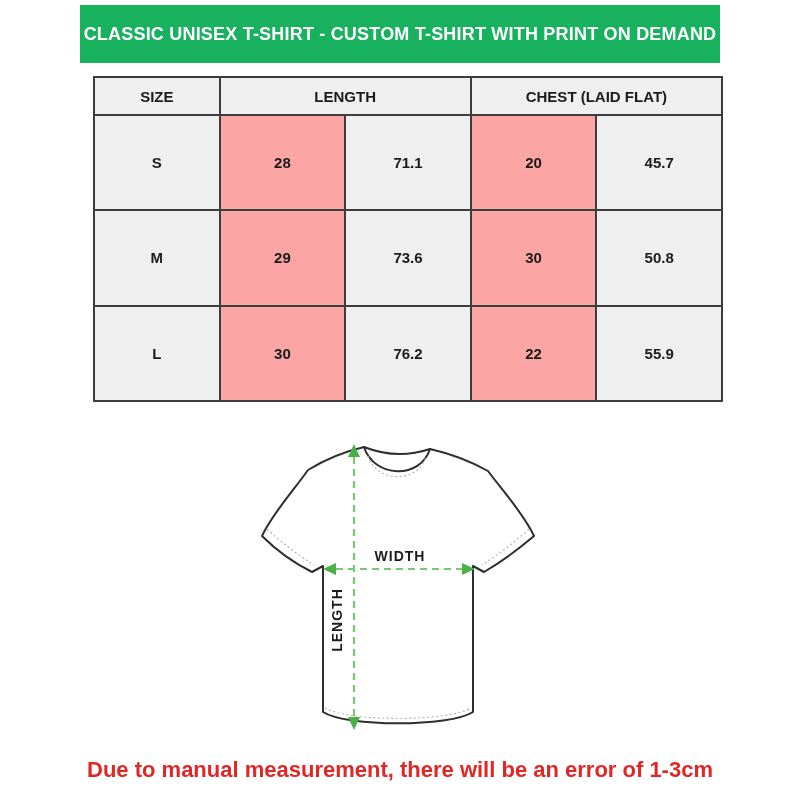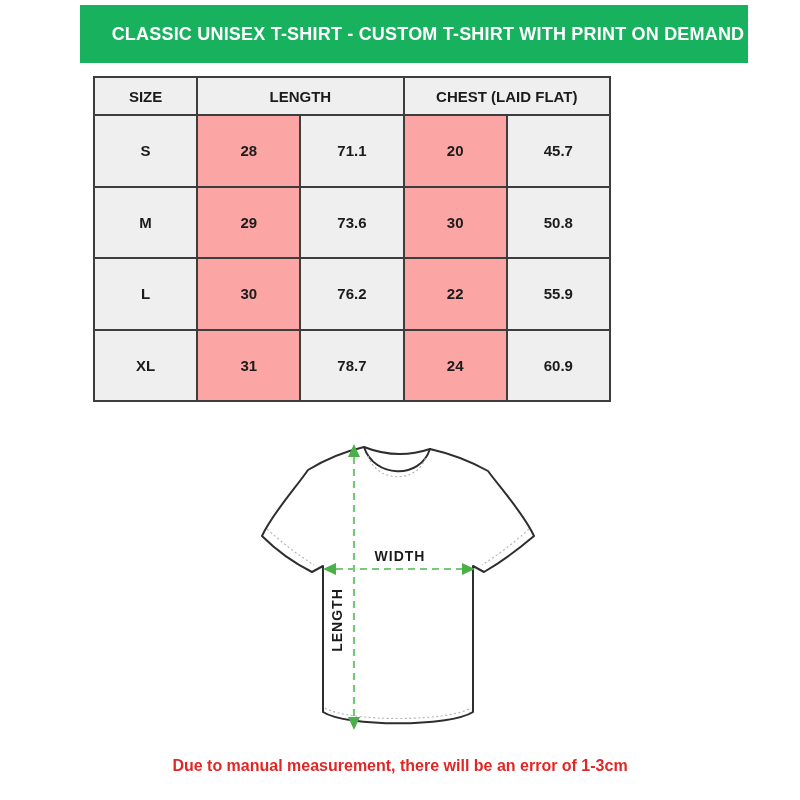--- a/index.html
+++ b/index.html
@@ -1,29 +1,29 @@
 <!DOCTYPE html>
 <html><head>
 <meta charset="utf-8">
 <style>
   html,body{margin:0;padding:0;background:#ffffff;}
   .page{position:relative;width:800px;height:800px;background:#ffffff;overflow:hidden;
         font-family:"Liberation Sans", sans-serif;}
   .banner{position:absolute;left:80px;top:5px;width:640px;height:58px;background:#18b25f;
           color:#ffffff;font-weight:bold;font-size:18px;letter-spacing:.2px;
-          display:flex;align-items:center;justify-content:center;text-align:center;padding-left:28px;}
-  table.size-table{position:absolute;left:93px;top:76px;width:518px;height:326px;
+          display:flex;align-items:center;justify-content:center;text-align:center;}
+  table.size-table{position:absolute;left:93px;top:76px;width:630px;height:326px;
           border-collapse:collapse;table-layout:fixed;}
   .size-table th,.size-table td{border:2px solid #3d3d3d;text-align:center;vertical-align:middle;
           font-weight:bold;font-size:15px;color:#1b1b1b;padding:0;height:36px;}
   .size-table .g{background:#efeff0;}
   .size-table .w{background:#fca5a5;}
   .diagram{position:absolute;left:258px;top:430px;width:280px;height:310px;}
   .footer-note{position:absolute;left:0;top:757px;width:800px;text-align:center;
-          color:#e12726;font-weight:bold;font-size:16px;}
+          color:#e12726;font-weight:bold;font-size:22px;}
 </style>
 </head>
 <body>
 
 <div class="page">
 
   <div class="banner">CLASSIC UNISEX T-SHIRT - CUSTOM T-SHIRT WITH PRINT ON DEMAND</div>
 
   <table class="size-table">
     <colgroup>
@@ -55,27 +55,20 @@
         <td class="w">30</td>
         <td class="g">50.8</td>
       </tr>
       <tr>
         <td class="g">L</td>
         <td class="w">30</td>
         <td class="g">76.2</td>
         <td class="w">22</td>
         <td class="g">55.9</td>
       </tr>
-      <tr>
-        <td class="g">XL</td>
-        <td class="w">31</td>
-        <td class="g">78.7</td>
-        <td class="w">24</td>
-        <td class="g">60.9</td>
-      </tr>
     </tbody>
   </table>
 
   <svg class="diagram" viewBox="0 0 280 310" xmlns="http://www.w3.org/2000/svg">
 
     <g stroke="#2e2e2e" stroke-width="2" fill="#ffffff" stroke-linejoin="round" stroke-linecap="round">
       <path d="M106,17 Q76,24 50,40 C36,60 14,84 4,106 Q26,128 54,142 L65,136 L65,282
                C88,297 192,297 215,282 L215,136 L226,142 Q250,128 276,106
                C266,84 244,60 230,41 Q203,26 172,19 Q139,30 106,17 Z"></path>
       <path d="M106,17 C116,48 162,50 172,19" fill="none"></path>

